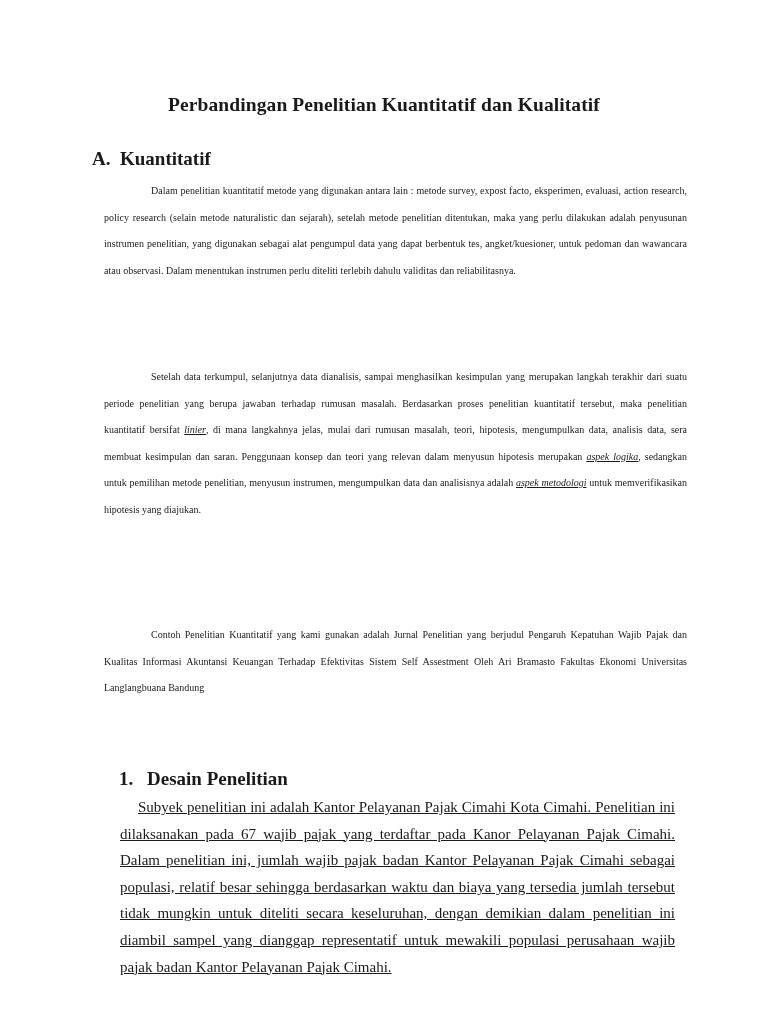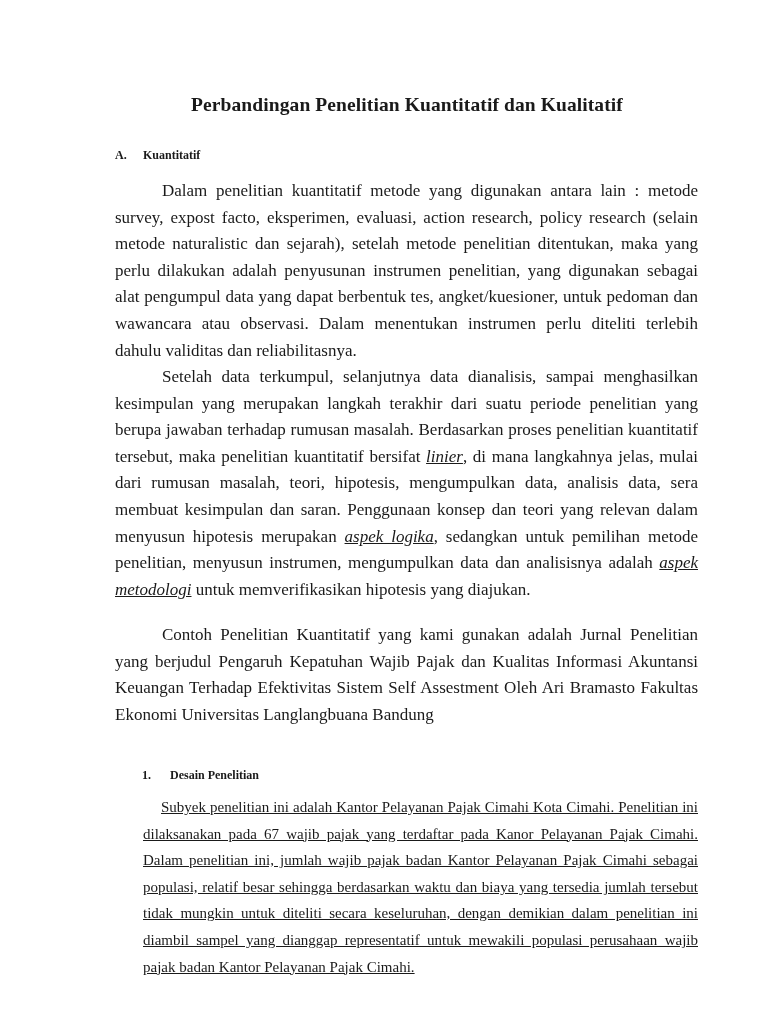--- a/index.html
+++ b/index.html
@@ -1,23 +1,23 @@
 <!DOCTYPE html>
 <html><head>
 <meta charset="utf-8">
 <style>
   html, body { margin:0; padding:0; background:#ffffff; }
   body { width:768px; height:1024px; overflow:hidden; position:relative;
          font-family:"Liberation Serif","DejaVu Serif",serif; color:#1a1a1a; }
-  .page { position:absolute; left:0; top:0; width:680px; height:1024px; background:#fff;margin-left:23px; }
+  .page { position:absolute; left:0; top:0; width:680px; height:1024px; background:#fff; }
   .title { position:absolute; left:0; width:768px; top:94px; text-align:center;
            font-size:19.5px; font-weight:bold; letter-spacing:0.1px; }
-  .heading { position:absolute; font-weight:bold; font-size:12px; }
+  .heading { position:absolute; font-weight:bold; font-size:19px; }
   .heading .num { display:inline-block; width:28px; }
-  .para { position:absolute; left:92px; width:583px; font-size:17px; line-height:26.6px;
+  .para { position:absolute; left:104px; width:583px; font-size:10px; line-height:26.6px;
           text-align:justify; }
   .para .indent { display:inline-block; width:47px; }
   .para2 { position:absolute; left:120px; width:555px; font-size:15px; line-height:26.6px;
            text-align:justify;text-decoration:underline; }
   .para2 .indent { display:inline-block; width:18px; }
   i { font-style:italic;text-decoration:underline; }
 </style>
 </head>
 <body>
 

